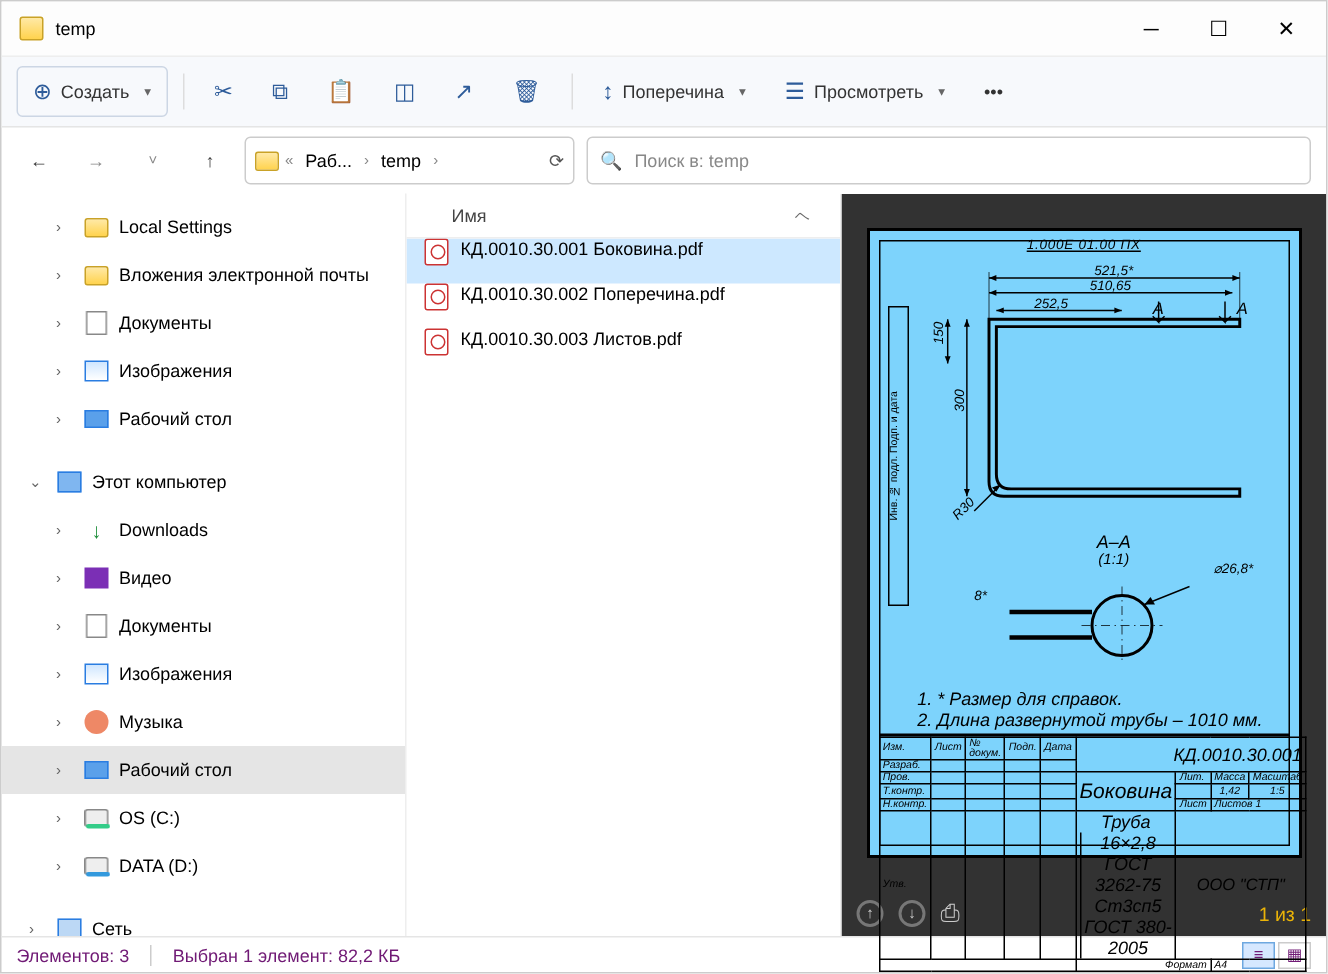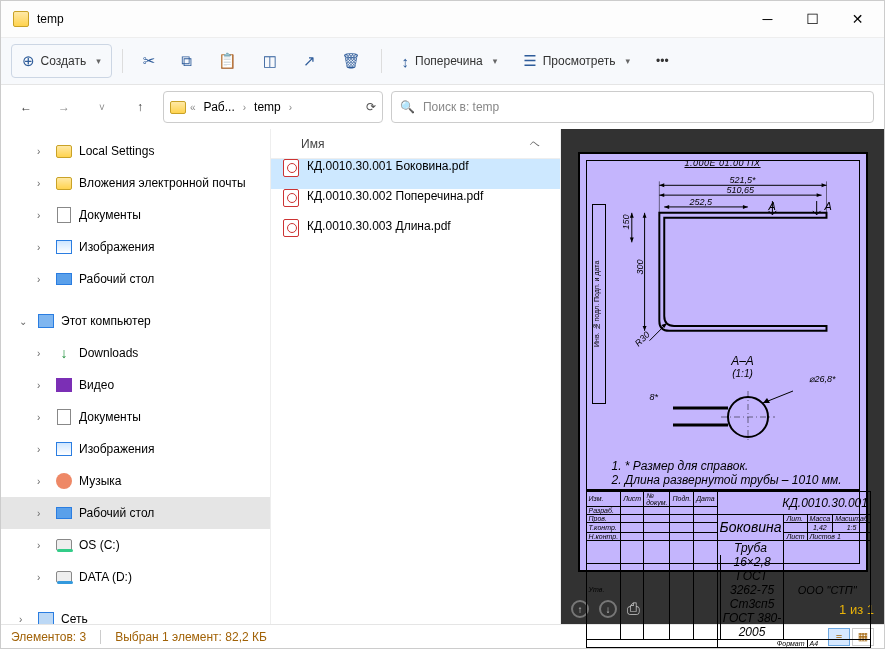--- a/index.html
+++ b/index.html
@@ -53,41 +53,41 @@
 .filehdr { height: 30px; display: flex; align-items: center; padding-left: 30px; color: #444; border-bottom: 1px solid #eee; gap: 6px;}
 .filehdr .sort { font-size: 10px; color: #666; margin-left: auto; margin-right: 20px;}
 .filelist { flex: 1; overflow: auto; }
 .frow { display: flex; height: 30px; padding-left: 12px; gap: 8px; }
 .frow.selected { background: #cde8ff; }
 .pdf-ic { width: 16px; height: 18px; border: 1px solid #c33; border-radius: 2px; background: #fff; position: relative; }
 .pdf-ic::after { content:""; position:absolute; top:3px; left:3px; width:8px; height:8px; border:1px solid #c33; border-radius:50%; }
 
 .preview { flex: 1; background: #323232; display: flex; flex-direction: column; }
 .pv-page-wrap { flex: 1; display: flex; align-items: center; justify-content: center; padding: 10px; }
-.pv-page { width: 290px; height: 420px; background: #c4b5fd; border: 2px solid #000; position: relative; font-family: "Times New Roman", serif; }
+.pv-page { width: 290px; height: 420px; background: #7dd3fc; border: 2px solid #000; position: relative; font-family: "Times New Roman", serif; }
 .pv-frame { position: absolute; inset: 6px; border: 1px solid #000; }
 .gost { position:absolute; top:4px; left:50%; transform:translateX(-50%); font-size:9px; font-style: italic; text-decoration: underline; letter-spacing: 0.5px;}
 .side-text { position:absolute; top:50px; left:12px; width:14px; height:200px; border:1px solid #000; font-size:7px; writing-mode: vertical-rl; transform: rotate(180deg); text-align:center;}
 .draw-area { position:absolute; top:18px; left:40px; right:10px; height:180px;}
 .svg-draw { width:100%; height:100%; }
 .section { position:absolute; top:200px; left:60px; right:20px; height:120px; text-align:center;}
 .section .lbl { font-style:italic; font-size:12px;}
 .notes { position:absolute; bottom:82px; left:32px; font-size:8px; font-style: italic; line-height:1.2;}
 .titleblock { position:absolute; bottom:6px; left:6px; right:6px; height:75px; border-top:2px solid #000;}
 .tb-grid { width:100%; height:100%; border-collapse:collapse;}
 .tb-grid td { border:1px solid #000; font-size:7px; padding:0 2px; font-style: italic;}
 .tb-dwgno { font-size:12px !important; text-align:right; font-style: italic;}
 .tb-name { font-size:14px !important; text-align:center; font-style: italic;}
 .tb-org { font-size:11px !important; text-align:center; font-style: italic;}
 
 .pv-bar { height: 30px; display: flex; align-items: center; padding: 0 10px; color: #ccc; gap: 10px;}
 .pv-bar .circ { width:18px; height:18px; border:2px solid #777; border-radius:50%; display:flex; align-items:center; justify-content:center; font-size:10px;}
 .pv-bar .pginfo { margin-left:auto; color:#eab308; font-size:13px;}
 
-.status { height: 24px; border-top: 1px solid #e5e5e5; display: flex; align-items: center; padding: 0 10px; gap: 14px; color: #a16207;}
+.status { height: 24px; border-top: 1px solid #e5e5e5; display: flex; align-items: center; padding: 0 10px; gap: 14px; color: #701a75;}
 .status .sep { border-left: 1px solid #ccc; height: 14px;}
 .status .views { margin-left:auto; display:flex; gap:2px;}
 .vw-btn { width:22px; height:18px; border:1px solid #ccc; display:flex; align-items:center; justify-content:center; font-size:11px;}
 .vw-btn.active { background:#d6e8ff; border-color:#6ea8e0;}
 </style>
 </head>
 <body>
 
 <div class="titlebar">
   <div class="icon folder-icon"></div>
@@ -277,21 +277,21 @@
       <div class="frow selected">
         <span class="pdf-ic"></span>
         <span>КД.0010.30.001 Боковина.pdf</span>
       </div>
       <div class="frow">
         <span class="pdf-ic"></span>
         <span>КД.0010.30.002 Поперечина.pdf</span>
       </div>
       <div class="frow">
         <span class="pdf-ic"></span>
-        <span>КД.0010.30.003 Длина.pdf</span>
+        <span>КД.0010.30.003 Листов.pdf</span>
       </div>
     </div>
   </div>
 
   <div class="preview">
     <div class="pv-page-wrap">
       <div class="pv-page">
         <div class="pv-frame"></div>
         <div class="gost">1.000E 01.00 ПХ</div>
         <div class="side-text">Инв. № подл. Подп. и дата</div>

